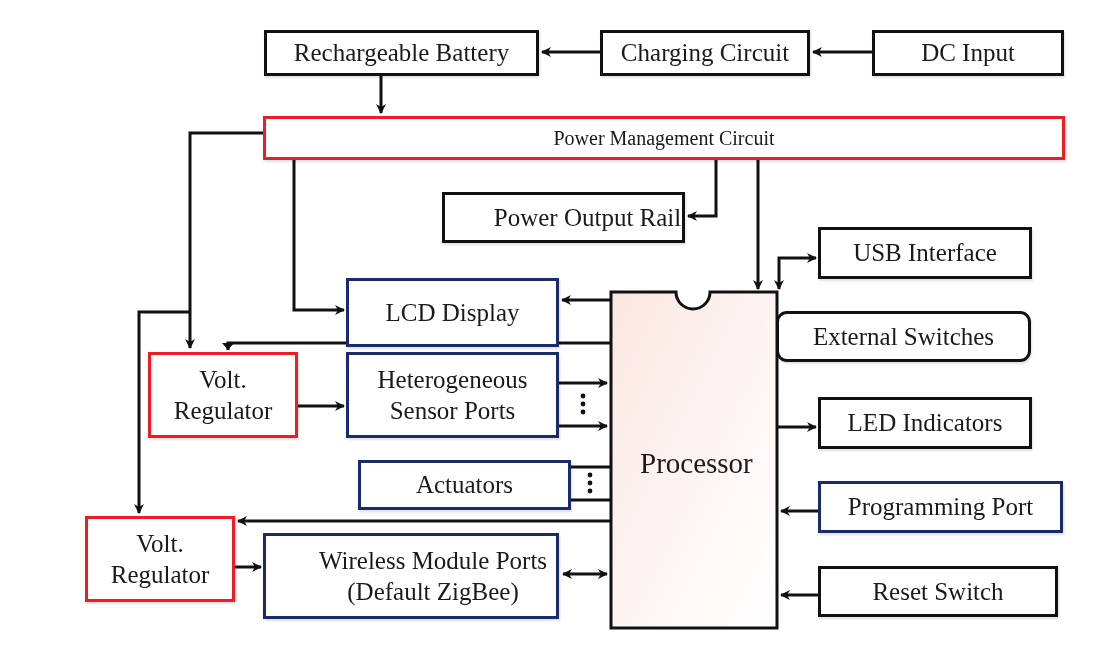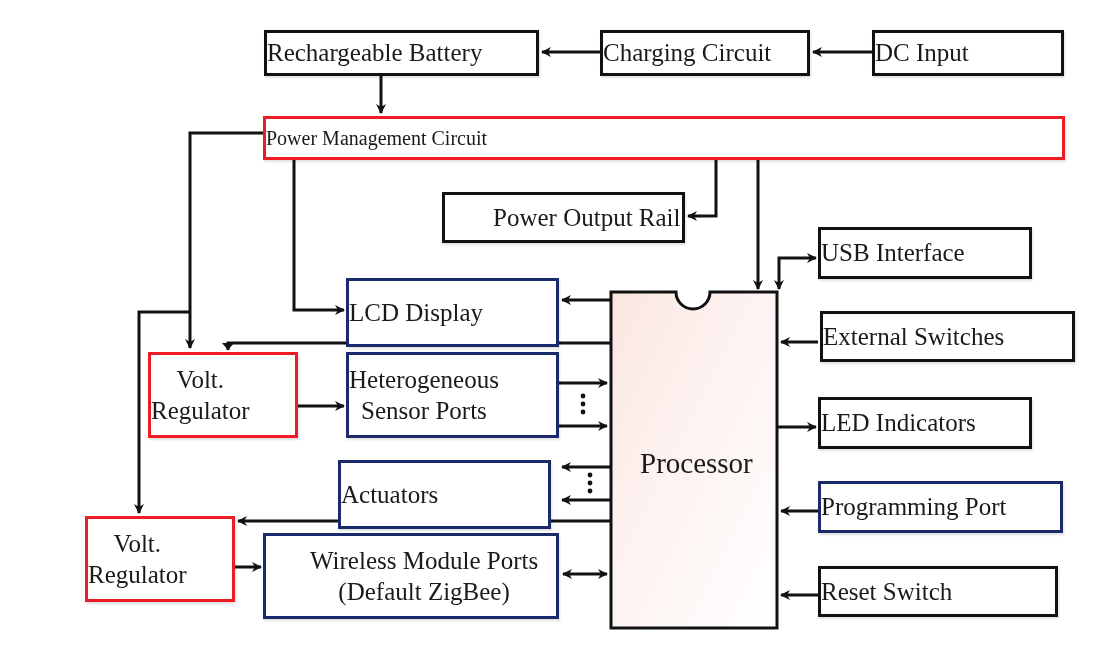--- a/index.html
+++ b/index.html
@@ -1,20 +1,20 @@
 <!DOCTYPE html>
 <html><head>
 <meta charset="utf-8">
 <style>
   html, body { margin: 0; padding: 0; background: #ffffff; }
   body { width: 1096px; height: 660px; position: relative; overflow: hidden;
          font-family: "Liberation Serif", "DejaVu Serif", serif; color: #1a1a1a; }
   #diagram { position: absolute; left: 0; top: 0; }
   .box { position: absolute; box-sizing: border-box; display: flex; align-items: center;
-         justify-content: flex-start; text-align: center; background: #fff;
+         justify-content: center; text-align: center; background: #fff;
          font-size: 25px; line-height: 1.25; box-shadow: 1px 2px 2px rgba(0,0,0,0.12); }
   .box.black { border: 3px solid #111; }
   .box.red { border: 3px solid #ee1c24; }
   .box.blue { border: 3px solid #1b2a6b; }
   .box.pmc { font-size: 20px; }
   .box span { white-space: pre-line; }
   .processor-label { position: absolute; font-size: 29px; }
 </style>
 </head>
 <body>
@@ -112,41 +112,41 @@
 </div>
 
 <div class="box black" style="left:818px;top:227px;width:214px;height:52px;">
   <span>USB Interface</span>
 </div>
 
 <div class="box blue" style="left:346px;top:278px;width:213px;height:69px;">
   <span>LCD Display</span>
 </div>
 
-<div class="box black" style="left:820px;top:311px;width:255px;height:51px;">
+<div class="box black" style="left:776px;top:311px;width:255px;height:51px;border-radius:11px;">
   <span>External Switches</span>
 </div>
 
 <div class="box red" style="left:148px;top:352px;width:150px;height:86px;">
   <span>Volt.
 Regulator</span>
 </div>
 
 <div class="box blue" style="left:346px;top:352px;width:213px;height:86px;">
   <span>Heterogeneous
 Sensor Ports</span>
 </div>
 
 <div class="box black" style="left:818px;top:397px;width:214px;height:52px;">
   <span>LED Indicators</span>
 </div>
 
 <div class="processor-label" style="left:640px;top:447px;">Processor</div>
 
-<div class="box blue" style="left:338px;top:460px;width:213px;height:69px;">
+<div class="box blue" style="left:358px;top:460px;width:213px;height:50px;">
   <span>Actuators</span>
 </div>
 
 <div class="box blue" style="left:818px;top:481px;width:245px;height:52px;font-family:Liberation Serif, serif;">
   <span>Programming Port</span>
 </div>
 
 <div class="box red" style="left:85px;top:516px;width:150px;height:86px;">
   <span>Volt.
 Regulator</span>

